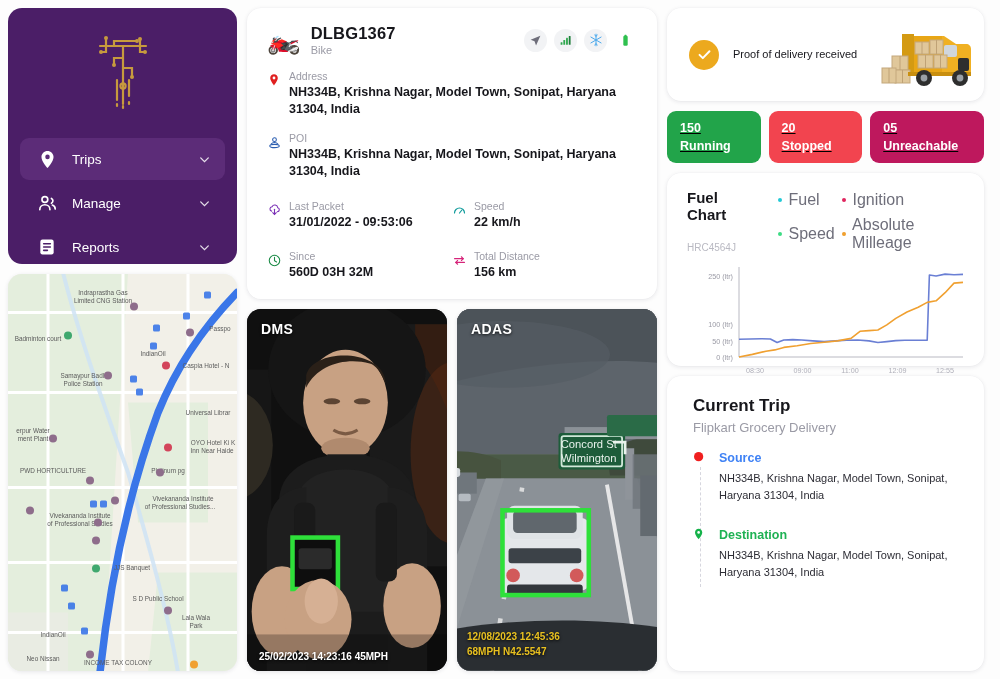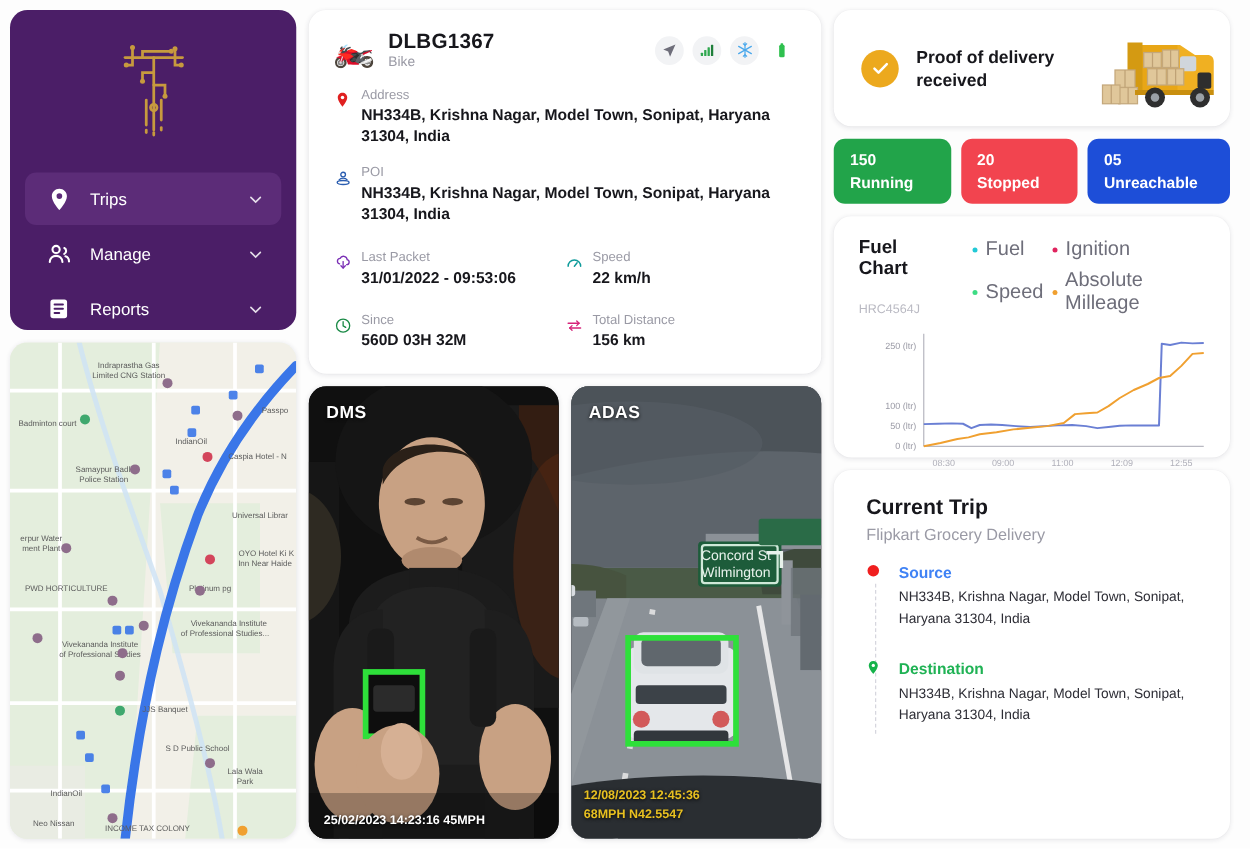--- a/index.html
+++ b/index.html
@@ -128,27 +128,27 @@
     height: 93px; padding: 0 10px 0 22px;
     display: flex; align-items: center;
   }
   .proof-check {
     width: 30px; height: 30px; border-radius: 50%;
     background: #eca91e; flex: none;
     display: flex; align-items: center; justify-content: center;
   }
   .proof-text {
     margin-left: 14px;
-    font-size: 14px; font-weight: bold; color: #17171c;
+    font-size: 11px; font-weight: normal; color: #17171c;
     line-height: 1.35; max-width: 140px;
   }
   .proof-van { margin-left: auto; width: 96px; height: 70px; }
 
   
-  .pills { display: flex; gap: 8px; height: 52px; }
+  .pills { display: flex; gap: 8px; height: 52px; text-decoration: underline; }
   .pill {
     flex: 1; border-radius: 9px;
     color: #fff; padding: 8px 0 0 13px;
     font-size: 12.5px; font-weight: bold; line-height: 1.45;
   }
   .pill.wide { flex: 1.25; }
 
   
   .fuel-card { padding: 16px 18px 10px 20px; height: 193px; }
   .fuel-head { display: flex; }
@@ -637,21 +637,21 @@
 
     <div class="pills">
       <div class="pill" style="background:#22a44a">
         <div>150</div>
         <div>Running</div>
       </div>
       <div class="pill" style="background:#f2444f">
         <div>20</div>
         <div>Stopped</div>
       </div>
-      <div class="pill wide" style="background:#1d4ed8">
+      <div class="pill wide" style="background:#be185d">
         <div>05</div>
         <div>Unreachable</div>
       </div>
     </div>
 
     <div class="card fuel-card">
       <div class="fuel-head">
         <div>
           <div class="fuel-title">Fuel Chart</div>
           <div class="fuel-sub">HRC4564J</div>

